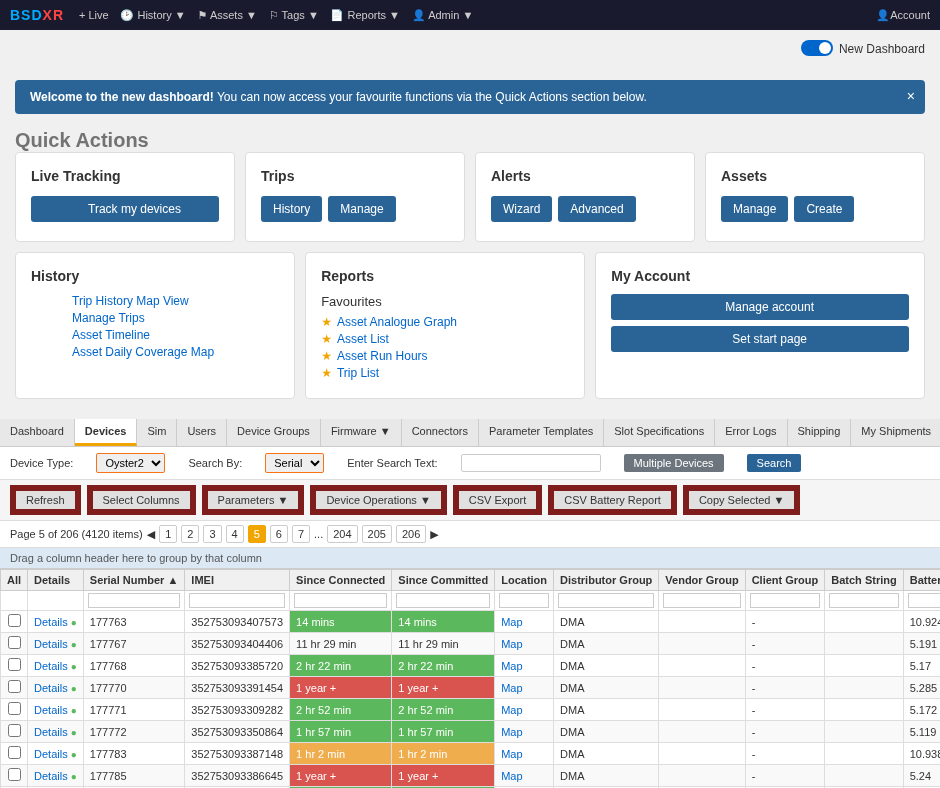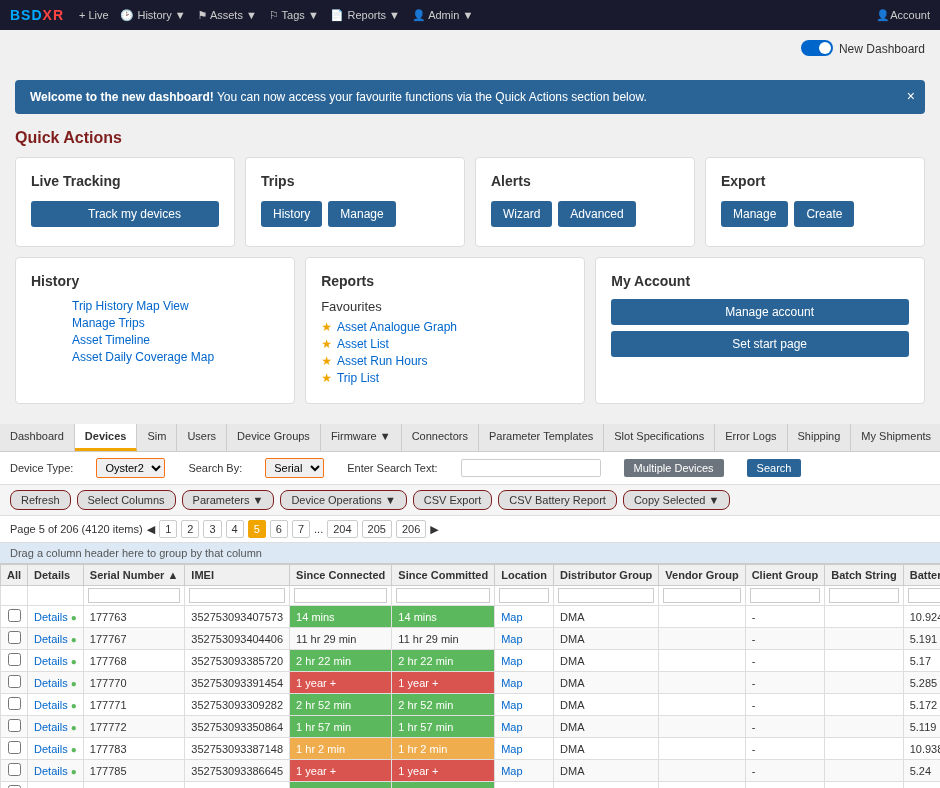--- a/index.html
+++ b/index.html
@@ -86,24 +86,23 @@
       position: absolute;
       right: 10px;
       top: 8px;
       cursor: pointer;
       color: #fff;
       font-size: 14px;
     }
 
     
     .quick-actions-title {
-      font-size: 16px;
+      font-size: 20px;
       font-weight: bold;
-      margin-bottom: 10px;
-      color: #7f1d1d;
+      color: #737373;
     }
 
     .cards-row {
       display: flex;
       gap: 10px;
       margin-bottom: 10px;
     }
 
     .card {
       background: #fff;
@@ -233,22 +232,22 @@
       color: #fff;
       border: none;
       border-radius: 2px;
       cursor: pointer;
     }
     .btn-sm-outline {
       font-size: 11px;
       padding: 3px 10px;
       background: #e0e0e0;
       color: #333;
-      border: 1px solid #7f1d1d;
-      border-radius: 8px;
+      border: 6px solid #7f1d1d;
+      border-radius: 0;
       cursor: pointer;
     }
 
     
     .actions-row {
       background: #f5f5f5;
       padding: 5px 10px;
       display: flex;
       align-items: center;
       gap: 6px;
@@ -381,21 +380,21 @@
 
     <div class="card">
       <div class="card-title">Alerts</div>
       <div class="card-buttons">
         <button class="btn">Wizard</button>
         <button class="btn">Advanced</button>
       </div>
     </div>
 
     <div class="card">
-      <div class="card-title">Export</div>
+      <div class="card-title">Assets</div>
       <div class="card-buttons">
         <button class="btn">Manage</button>
         <button class="btn">Create</button>
       </div>
     </div>
   </div>
 
   <div class="cards-row2">
 
     <div class="card2">

